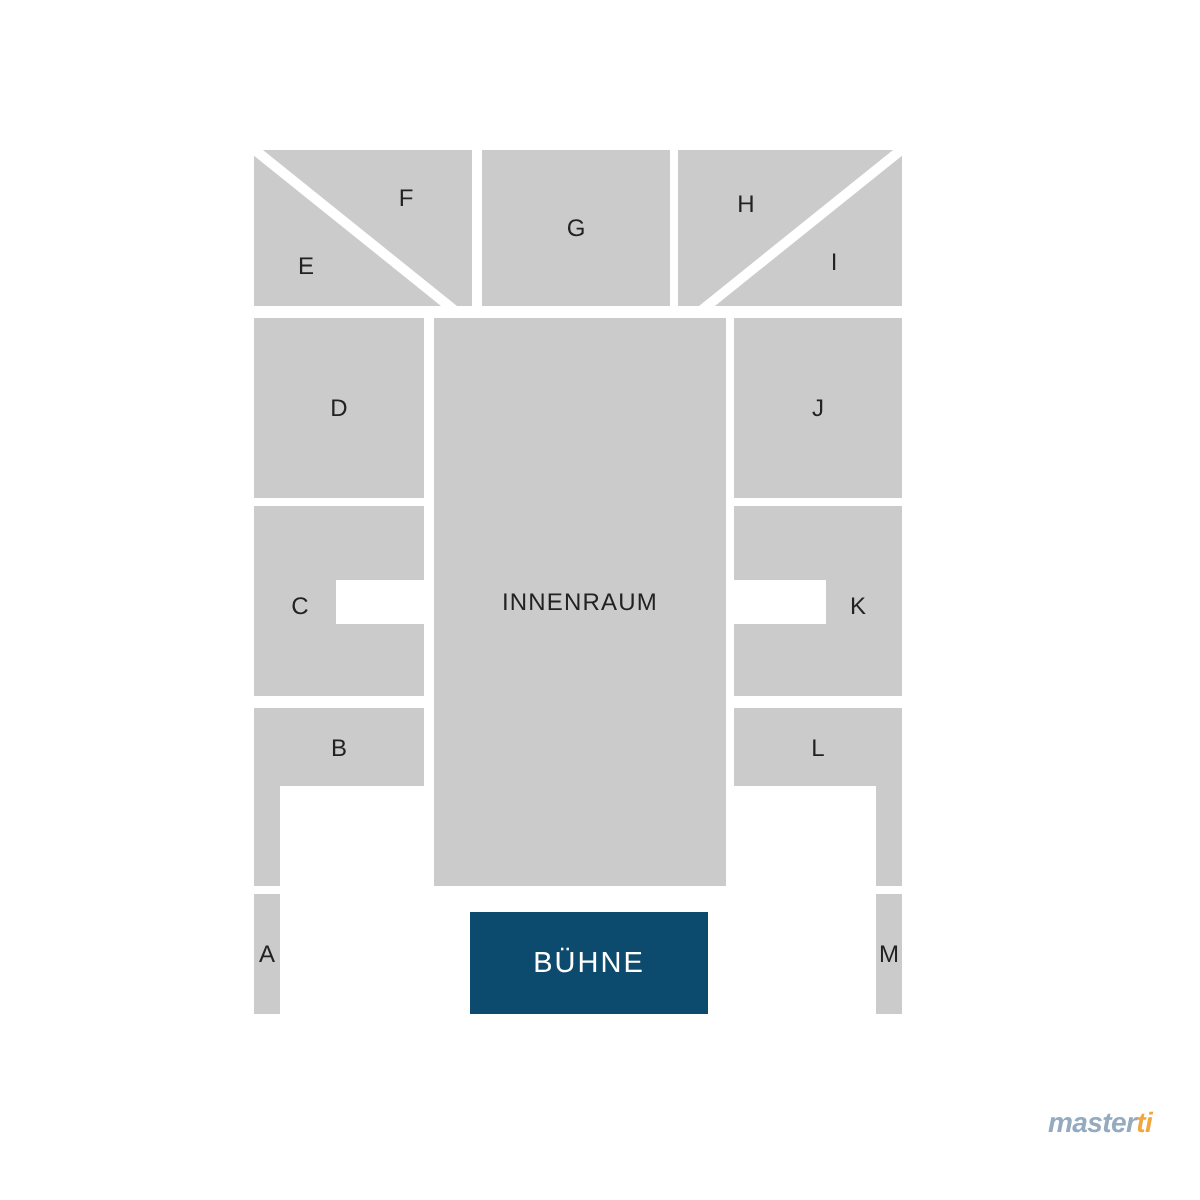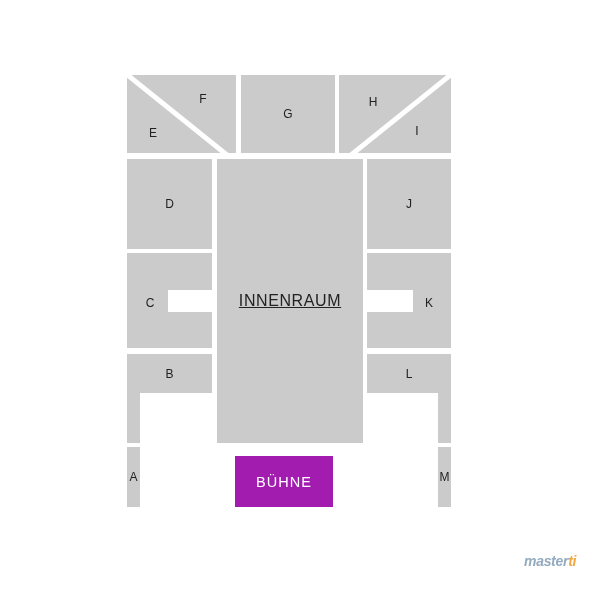--- a/index.html
+++ b/index.html
@@ -40,32 +40,31 @@
     position: absolute;
     left: 0;
     top: 0;
     display: block;
   }
   .notch {
     position: absolute;
     background: #ffffff;
   }
   .innenraum-lbl {
-    font-size: 16px;
+    font-size: 12px;
     letter-spacing: 0.6px;
     color: #222222;
-    text-decoration: underline;
   }
   .stage {
     position: absolute;
     left: 235px;
     top: 456px;
-    width: 98px;
+    width: 119px;
     height: 51px;
-    background: #a21caf;
+    background: #0c4a6e;
   }
   .stage-lbl {
     font-size: 14.5px;
     letter-spacing: 1px;
     color: #ffffff;
   }
   .logo {
     position: absolute;
     left: 524px;
     top: 553px;

